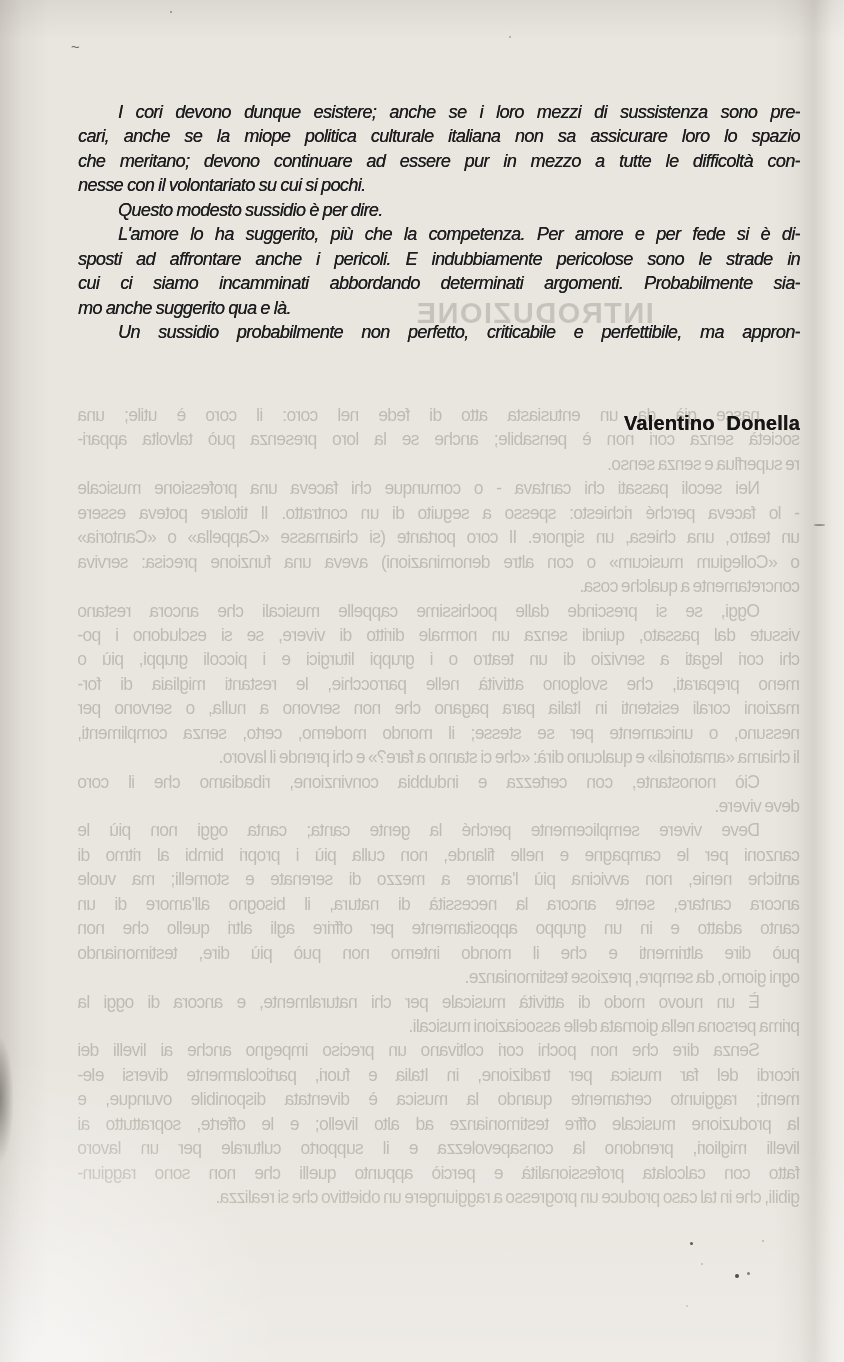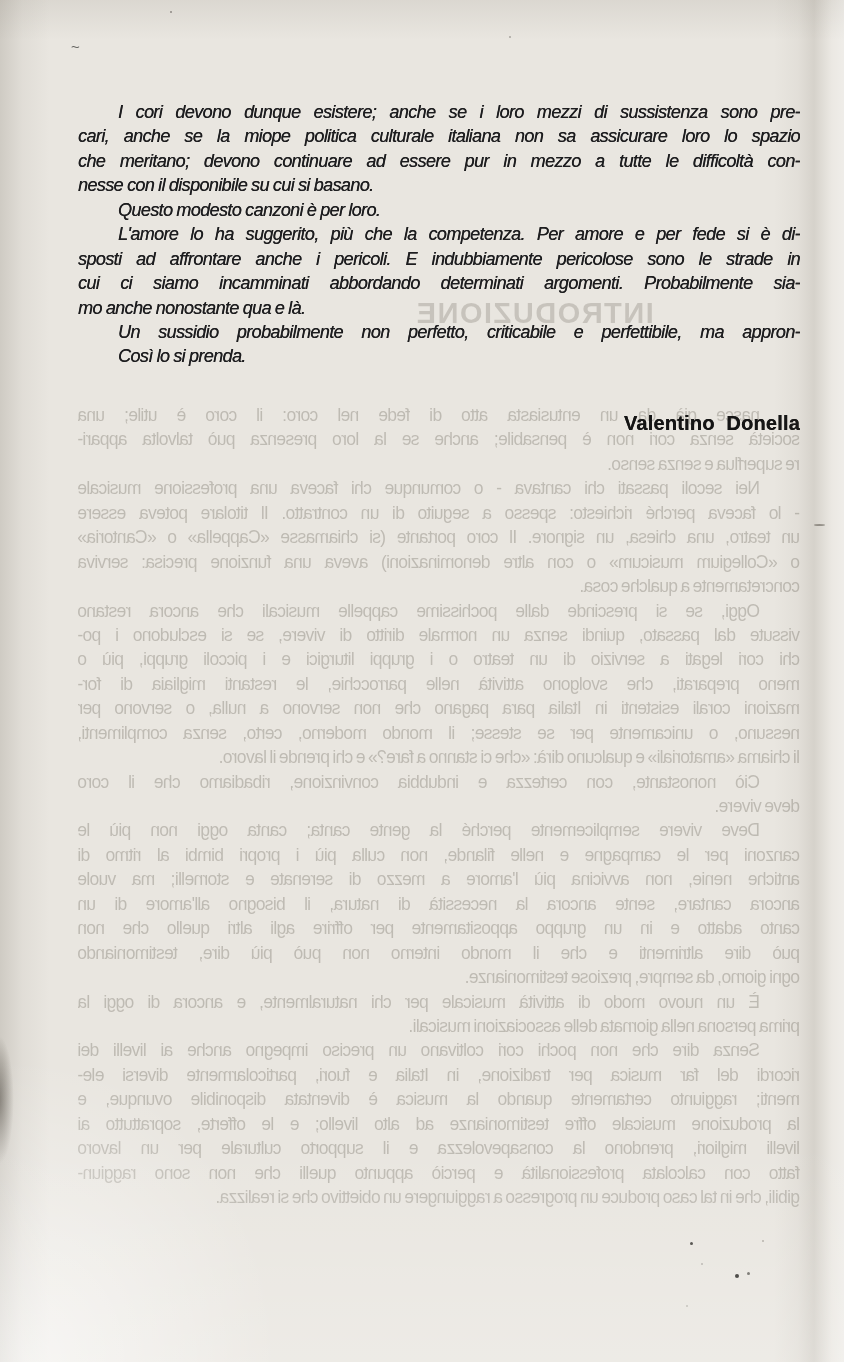--- a/index.html
+++ b/index.html
@@ -105,28 +105,27 @@
       <div class="line">la produzione musicale offre testimonianze ad alto livello; e le offerte, soprattutto ai</div>
       <div class="line">livelli migliori, prendono la consapevolezza e il supporto culturale per un lavoro</div>
       <div class="line">fatto con calcolata professionalità e perciò appunto quelli che non sono raggiun-</div>
       <div class="line last">gibili, che in tal caso produce un progresso a raggiungere un obiettivo che si realizza.</div>
     </div>
 
   <div class="main-text" id="main-text">
       <div class="line first">I cori devono dunque esistere; anche se i loro mezzi di sussistenza sono pre-</div>
       <div class="line">cari, anche se la miope politica culturale italiana non sa assicurare loro lo spazio</div>
       <div class="line">che meritano; devono continuare ad essere pur in mezzo a tutte le difficoltà con-</div>
-      <div class="line last">nesse con il disponibile su cui si basano.</div>
-      <div class="line first last">Questo modesto canzoni è per loro.</div>
+      <div class="line last">nesse con il volontariato su cui si pochi.</div>
+      <div class="line first last">Questo modesto sussidio è per dire.</div>
       <div class="line first">L'amore lo ha suggerito, più che la competenza. Per amore e per fede si è di-</div>
       <div class="line">sposti ad affrontare anche i pericoli. E indubbiamente pericolose sono le strade in</div>
       <div class="line">cui ci siamo incamminati abbordando determinati argomenti. Probabilmente sia-</div>
-      <div class="line last">mo anche nonostante qua e là.</div>
+      <div class="line last">mo anche suggerito qua e là.</div>
       <div class="line first">Un sussidio probabilmente non perfetto, criticabile e perfettibile, ma appron-</div>
-      <div class="line first last">Così lo si prenda.</div>
     </div>
   <div class="signature">Valentino Donella</div>
 
   <div id="artifacts">
       <span class="mark" style="left: 71px; top: 42px; opacity: 0.85;">~</span>
       <div class="speck" style="left: 814px; top: 524px; width: 11px; height: 2px; background: rgb(106, 102, 94); opacity: 0.65;"></div>
       <div class="speck" style="left: 690px; top: 1242px; width: 3px; height: 3px; background: rgb(46, 44, 40); opacity: 0.85;"></div>
       <div class="speck" style="left: 735px; top: 1274px; width: 4px; height: 4px; background: rgb(34, 33, 30); opacity: 0.9;"></div>
       <div class="speck" style="left: 747px; top: 1272px; width: 3px; height: 3px; background: rgb(60, 58, 53); opacity: 0.7;"></div>
       <div class="speck" style="left: 170px; top: 11px; width: 2px; height: 2px; background: rgb(85, 82, 76); opacity: 0.6;"></div>

